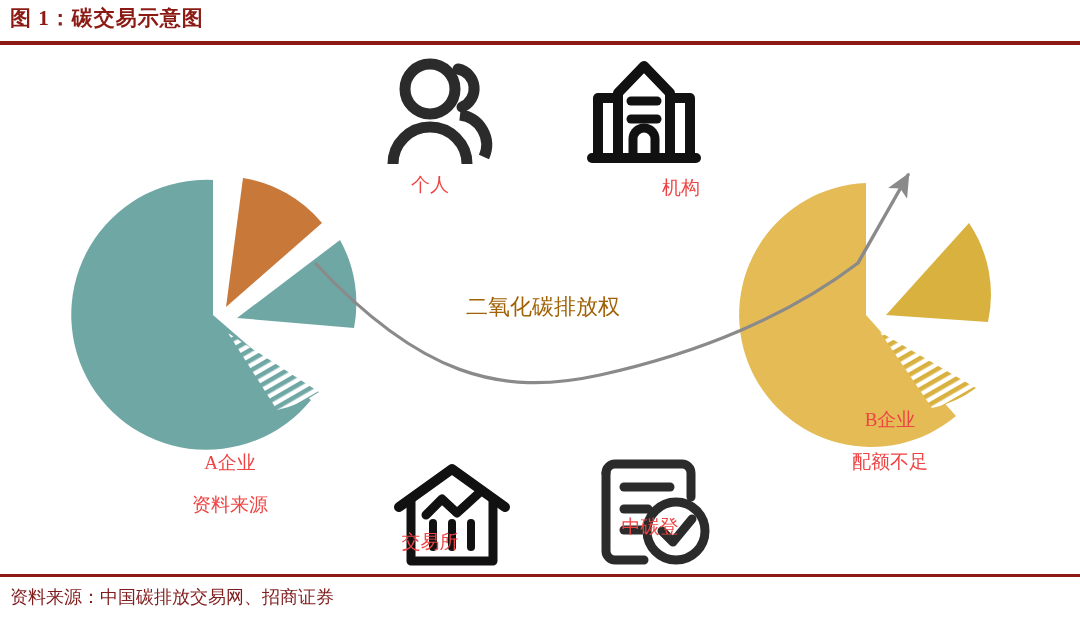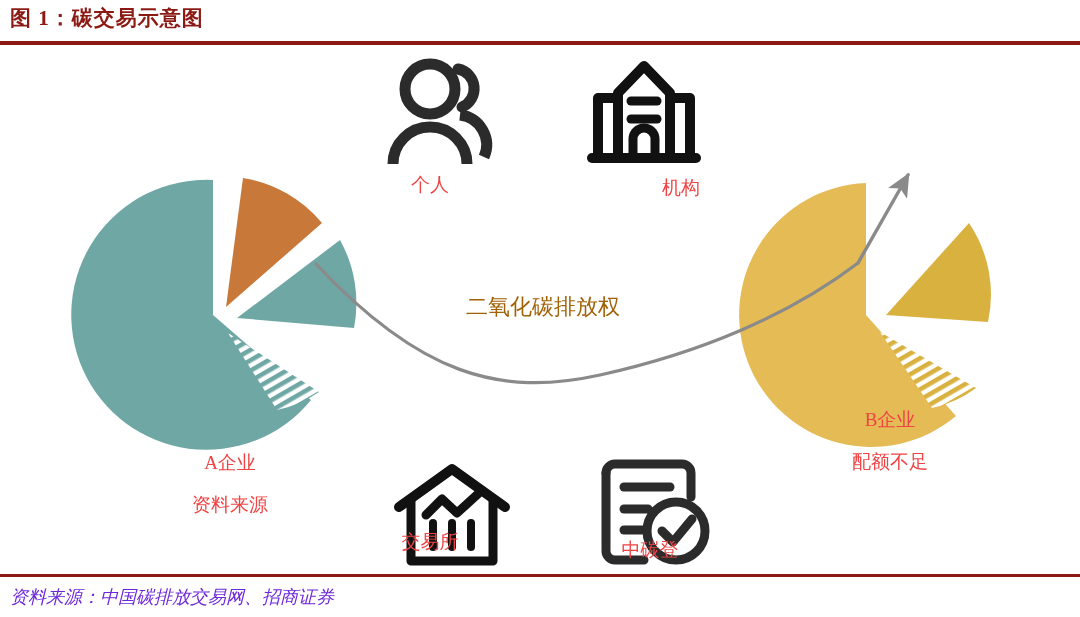--- a/index.html
+++ b/index.html
@@ -47,23 +47,22 @@
     width: 1080px;
     height: 3px;
     background: #8C1A14;
   }
   .fig-source {
     position: absolute;
     left: 10px;
     top: 585px;
     font-family: "Liberation Serif", "DejaVu Serif", serif;
     font-size: 18px;
-    color: #6d28d9;
-    white-space: nowrap;
-    font-style: italic;
+    color: #7f1d1d;
+    white-space: nowrap;
   }
   .canvas {
     position: absolute;
     left: 0;
     top: 45px;
     width: 1080px;
     height: 528px;
   }
   .node-label {
     position: absolute;
@@ -176,21 +175,21 @@
         <path d="M 64,76 L 75,87 L 94,64" fill="none" stroke="#2b2b2b" stroke-width="9" stroke-linecap="round" stroke-linejoin="round"></path>
       </g>
     </svg>
 
     <div class="node-label" style="left:430px; top:130px;">个人</div>
 
     <div class="node-label" style="left:644px; top:133px;margin-left:37px;">机构</div>
 
     <div class="node-label" style="left:430px; top:487px;">交易所</div>
 
-    <div class="node-label" style="left:650px; top:495px;">中碳登</div>
+    <div class="node-label" style="left:650px; top:472px;">中碳登</div>
 
     <div class="node-label two-line" style="left:230px; top:365px;margin-top:43px;">
       <span>A企业</span>
       <span>资料来源</span>
     </div>
 
     <div class="node-label two-line" style="left:890px; top:365px;">
       <span>B企业</span>
       <span>配额不足</span>
     </div>

